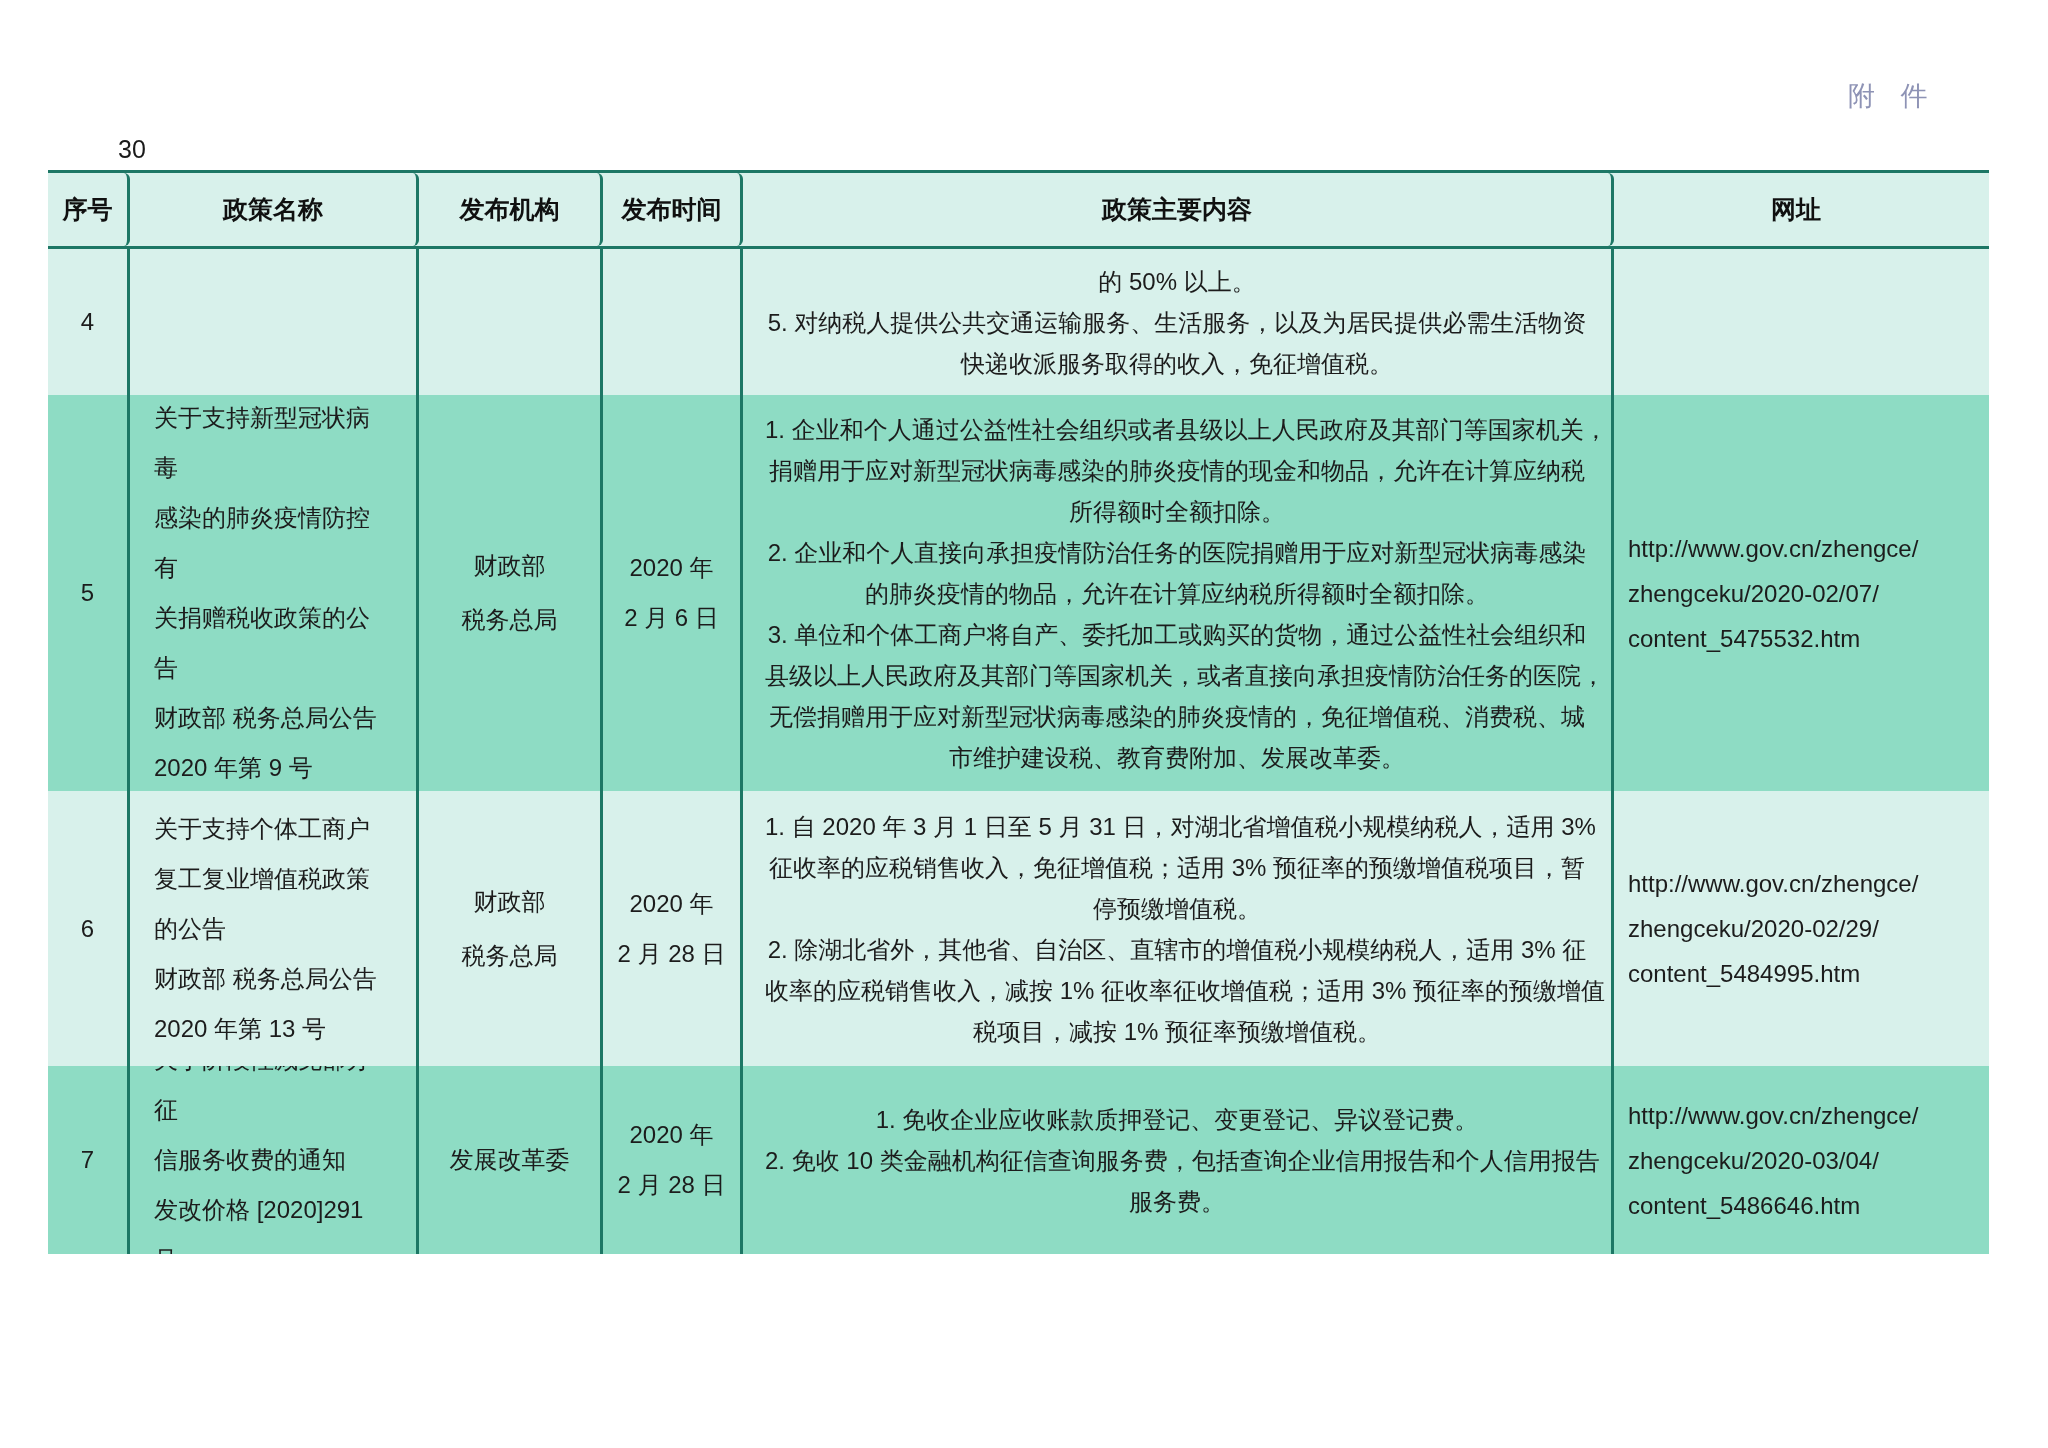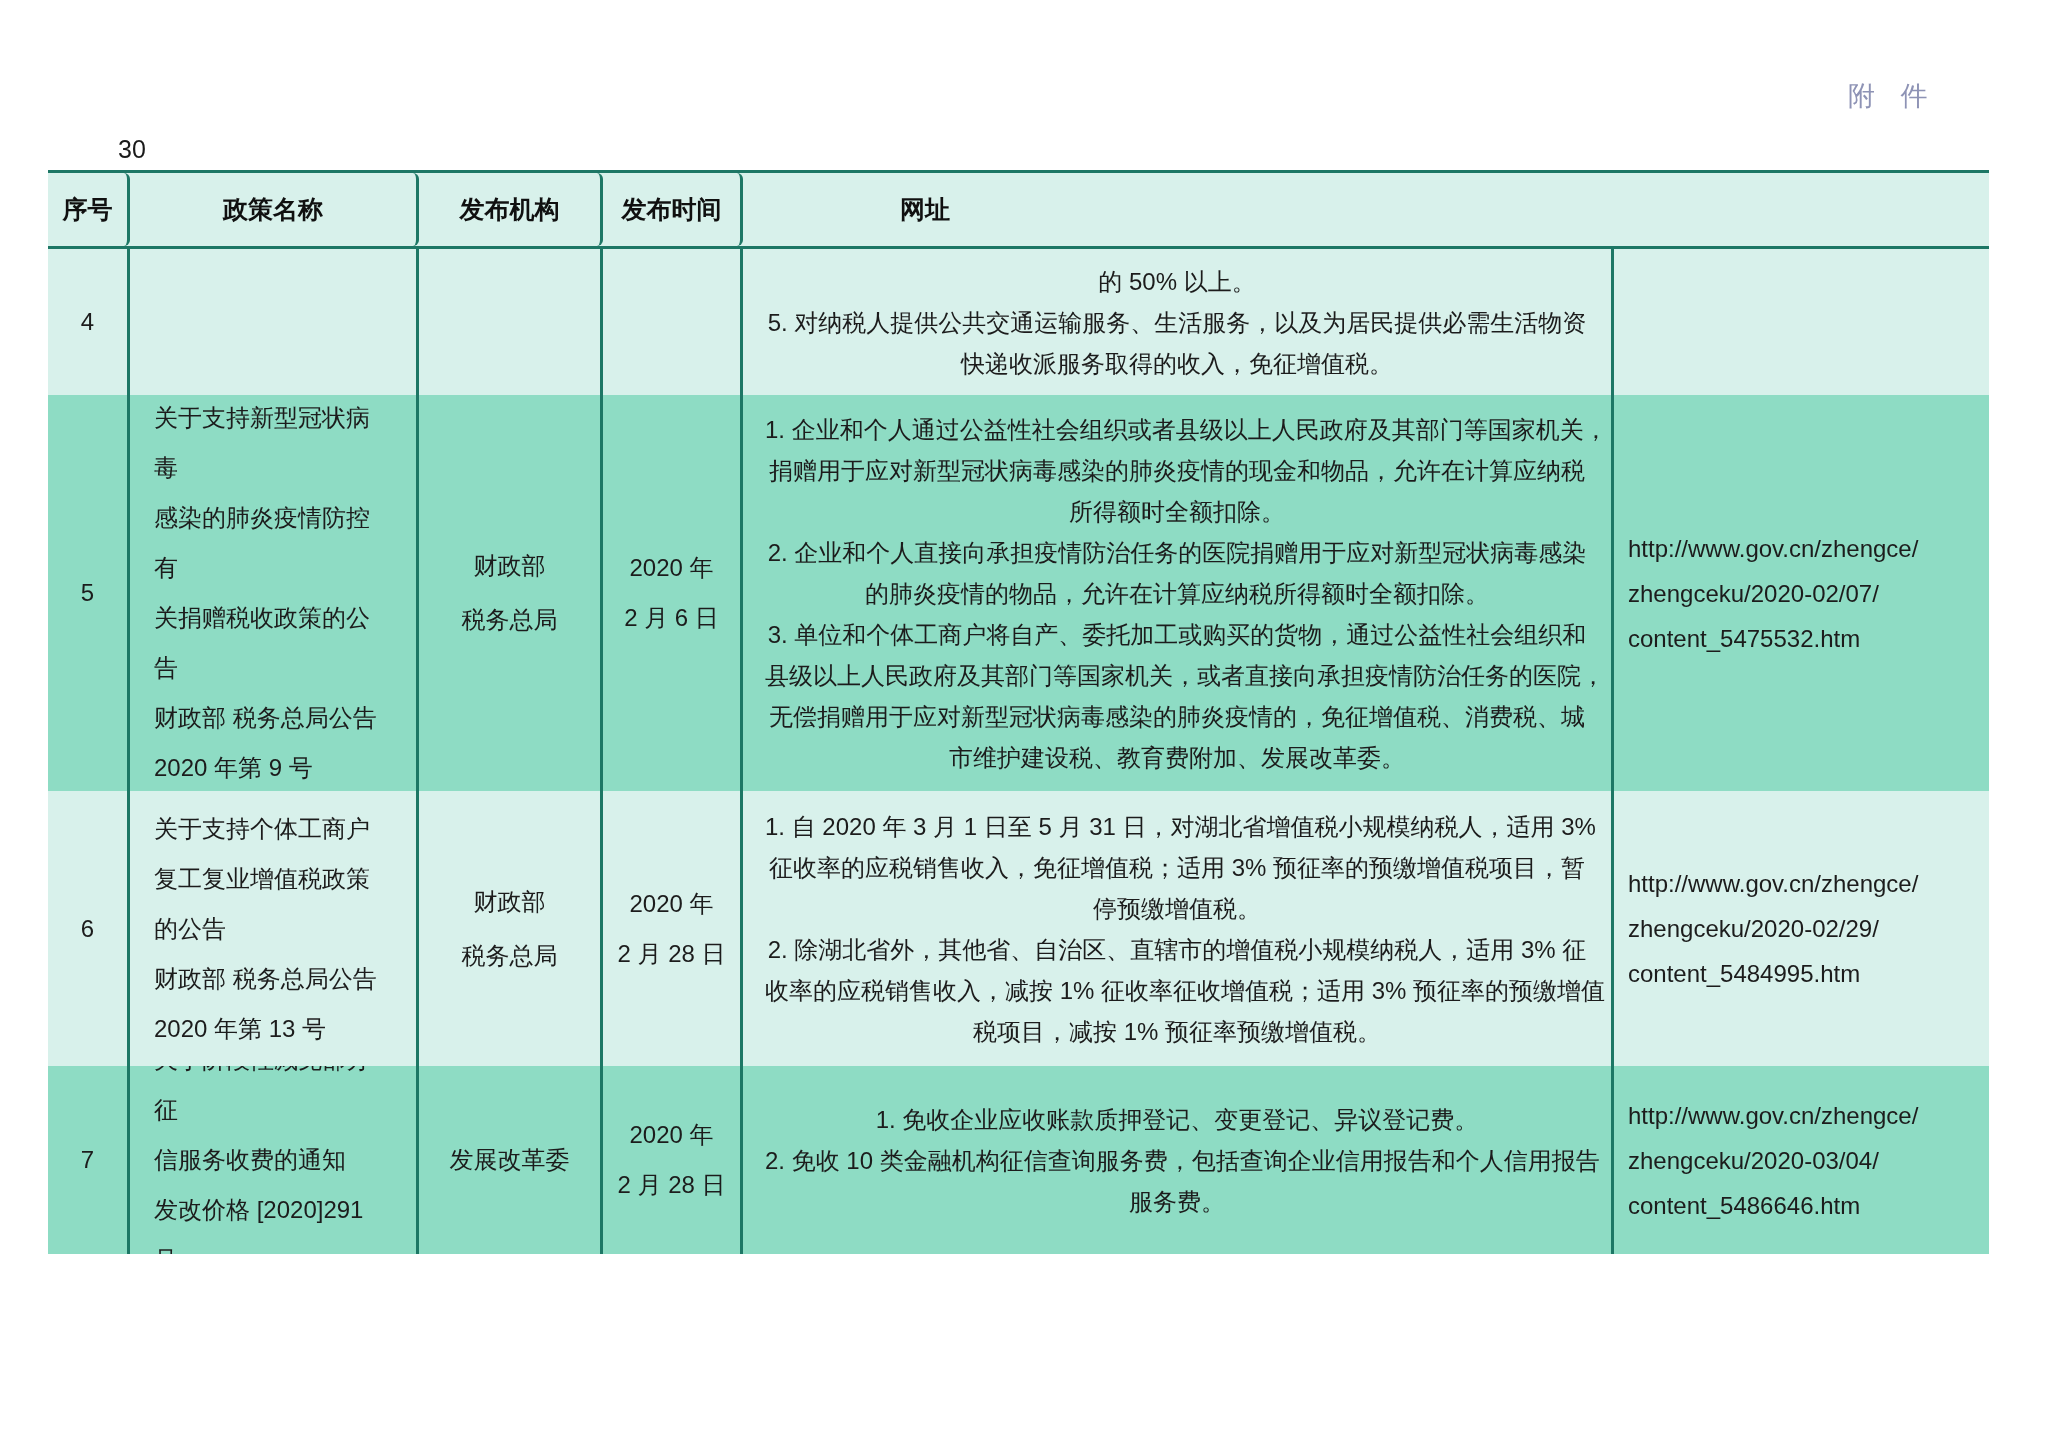--- a/index.html
+++ b/index.html
@@ -71,20 +71,21 @@
 
   <div class="page-number">30</div>
   <div class="corner-label">附 件</div>
 
   <div class="policy-table">
     <div class="trow header-row">
       <div class="cell col-seq">序号</div>
       <div class="cell col-name">政策名称</div>
       <div class="cell col-agency">发布机构</div>
       <div class="cell col-date">发布时间</div>
+      <div class="cell col-content">政策主要内容</div>
       <div class="cell col-url">网址</div>
     </div>
     <div>
         <div class="trow shade-light row-0">
       <div class="cell col-seq">
             <div class="val">4</div>
           </div>
       <div class="cell col-name">
             <div class="lines"></div>
           </div>

